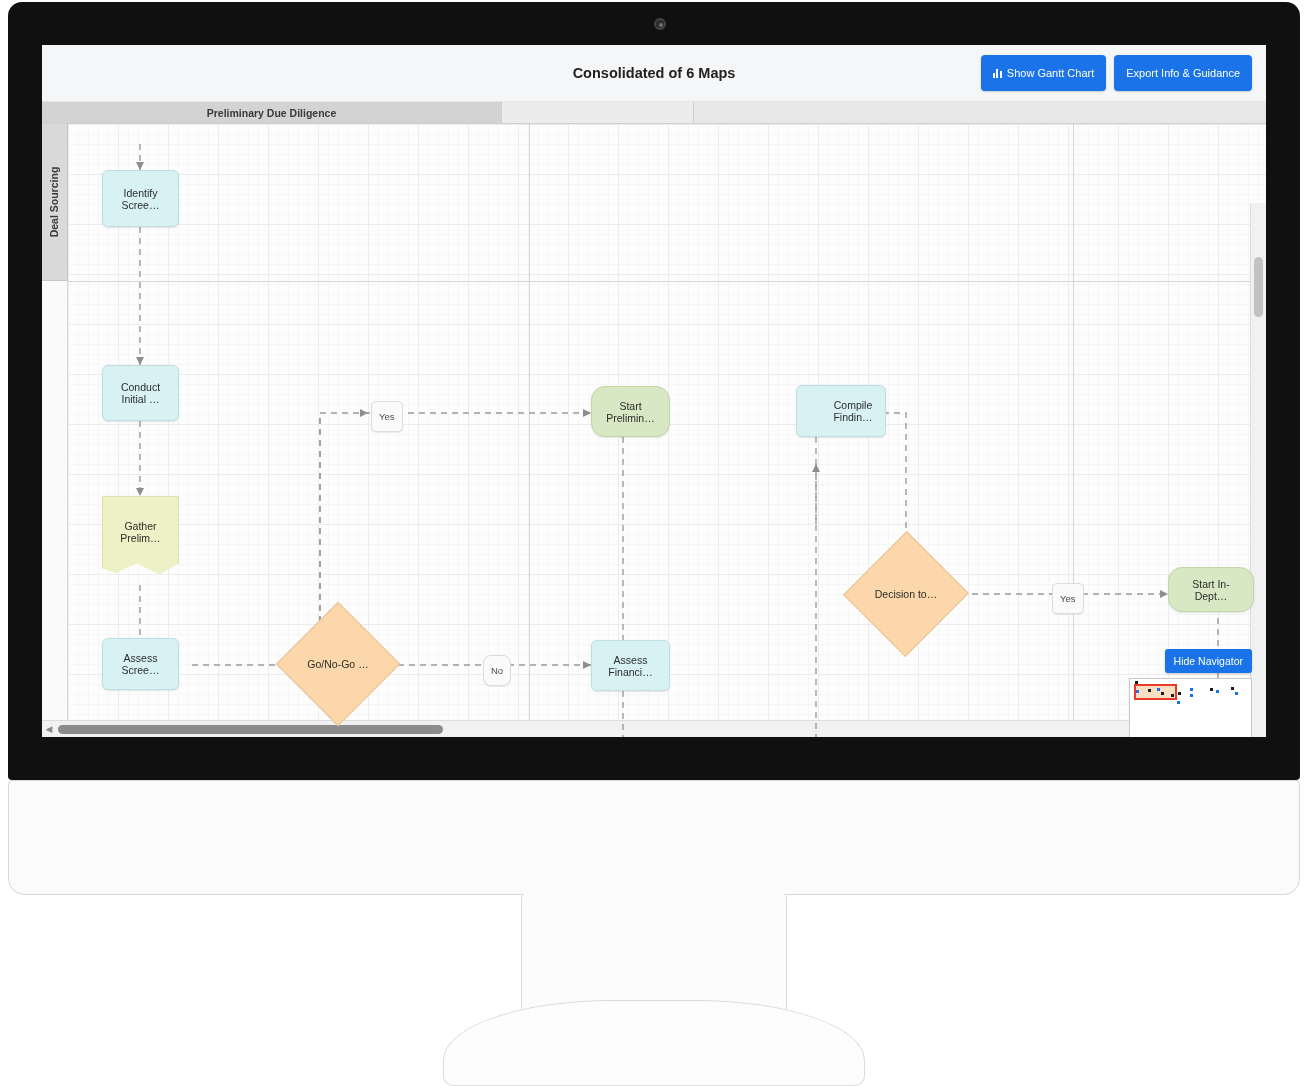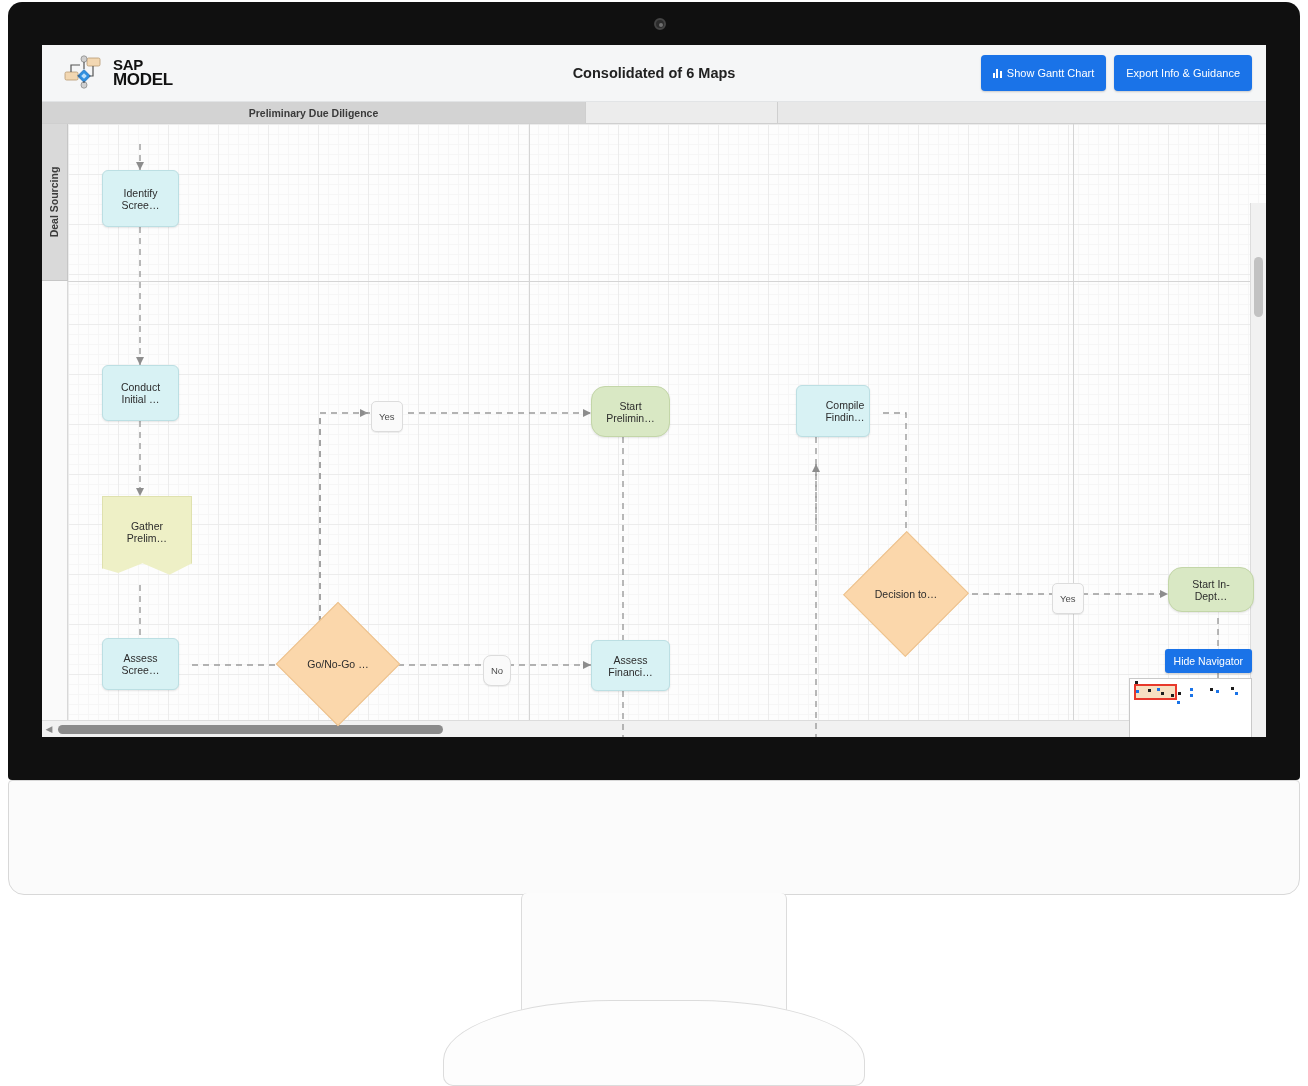--- a/index.html
+++ b/index.html
@@ -98,21 +98,21 @@
     display: flex; background: #e8e8e8;
     border-bottom: 1px solid #cfcfcf;
   }
   .phase-cell {
     display: flex; align-items: center; justify-content: center;
     font-size: 10.5px; font-weight: bold; color: #3a3a3a;
     border-right: 1px solid #cfcfcf;
     height: 100%;
   }
   .phase-a { width: 488px; background: #ececec; }
-  .phase-b { width: 544px; background: #d3d3d3; }
+  .phase-b { width: 460px; background: #d3d3d3; }
   .phase-c { width: 192px; background: #ececec; }
 
   
   #canvas-region {
     position: absolute; left: 0; top: 79px; width: 1224px; height: 613px;
     background: #fafafa;
   }
   #lane-header {
     position: absolute; left: 0; top: 0; width: 26px; height: 157px;
     background: #d9d9d9;
@@ -228,39 +228,20 @@
 <body>
 
 <div id="monitor-shell">
   <div class="bezel">
     <div class="bezel-cam"></div>
   </div>
 
   <div class="screen">
 
     <div id="app-header">
-      <div class="logo-wrap">
-        <svg class="logo-mark" viewBox="0 0 46 40">
-          <rect x="24" y="5" width="13" height="8" rx="1.5" fill="#f2d7b2" stroke="#b89a72" stroke-width="0.8"></rect>
-          <rect x="2" y="19" width="13" height="8" rx="1.5" fill="#f2d7b2" stroke="#b89a72" stroke-width="0.8"></rect>
-          <ellipse cx="21" cy="6" rx="3" ry="3.2" fill="#cfcfcf" stroke="#8b8b8b" stroke-width="0.8"></ellipse>
-          <ellipse cx="21" cy="32" rx="3" ry="3.2" fill="#cfcfcf" stroke="#8b8b8b" stroke-width="0.8"></ellipse>
-          <rect x="16.5" y="18.5" width="9" height="9" transform="rotate(45 21 23)" fill="#2f8fe0" stroke="#1d6fbd" stroke-width="0.8"></rect>
-          <rect x="19" y="21" width="4" height="4" transform="rotate(45 21 23)" fill="#bcdffa"></rect>
-          <path d="M21 9 L21 16" stroke="#555" stroke-width="1.2" fill="none"></path>
-          <path d="M21 28 L21 30" stroke="#555" stroke-width="1.2" fill="none"></path>
-          <path d="M30 13 L30 23 L26 23" stroke="#555" stroke-width="1.2" fill="none"></path>
-          <path d="M15 23 L17 23" stroke="#555" stroke-width="1.2" fill="none"></path>
-          <path d="M8 19 L8 12 L17 12" stroke="#555" stroke-width="1.2" fill="none"></path>
-        </svg>
-        <span class="logo-text">
-          <span class="l1">SAP</span>
-          <span class="l2">MODEL</span>
-        </span>
-      </div>
 
       <div id="header-title">Consolidated of 6 Maps</div>
 
       <div class="header-actions">
         <button class="btn-primary">
           <span class="bar-icon">
               <i></i>
               <i></i>
               <i></i>
             </span>
@@ -321,21 +302,21 @@
         </svg>
 
         <div class="node node-process" style="left:34px; top:46px; width:77px; height:57px;">
           <span>Identify Scree…</span>
         </div>
 
         <div class="node node-process" style="left:34px; top:241px; width:77px; height:56px;">
           <span>Conduct Initial …</span>
         </div>
 
-        <div class="node node-doc" style="left:34px; top:372px; width:90px; height:82px;
+        <div class="node node-doc" style="left:34px; top:372px; width:77px; height:82px;
              clip-path: polygon(0 0, 100% 0, 100% 82%, 75% 96%, 45% 82%, 18% 94%, 0 88%);">
           <span style="margin-bottom:10px;">Gather Prelim…</span>
         </div>
 
         <div class="node node-process" style="left:34px; top:514px; width:77px; height:52px;">
           <span>Assess Scree…</span>
         </div>
 
         <div class="node node-decision" style="left:226px; top:496px; width:88px; height:88px;">
           <span class="dia"></span>
@@ -343,21 +324,21 @@
         </div>
 
         <div class="node node-start" style="left:523px; top:262px; width:79px; height:51px;">
           <span>Start Prelimin…</span>
         </div>
 
         <div class="node node-process" style="left:523px; top:516px; width:79px; height:51px;">
           <span>Assess Financi…</span>
         </div>
 
-        <div class="node node-process" style="left:728px; top:261px; width:74px; height:52px;padding-left:32px;">
+        <div class="node node-process" style="left:728px; top:261px; width:90px; height:52px;padding-left:32px;">
           <span>Compile Findin…</span>
         </div>
 
         <div class="node node-decision" style="left:794px; top:425px; width:88px; height:90px;">
           <span class="dia"></span>
           <span class="dtext">Decision to…</span>
         </div>
 
         <div class="node node-start" style="left:1100px; top:443px; width:86px; height:45px;">
           <span>Start In-Dept…</span>

